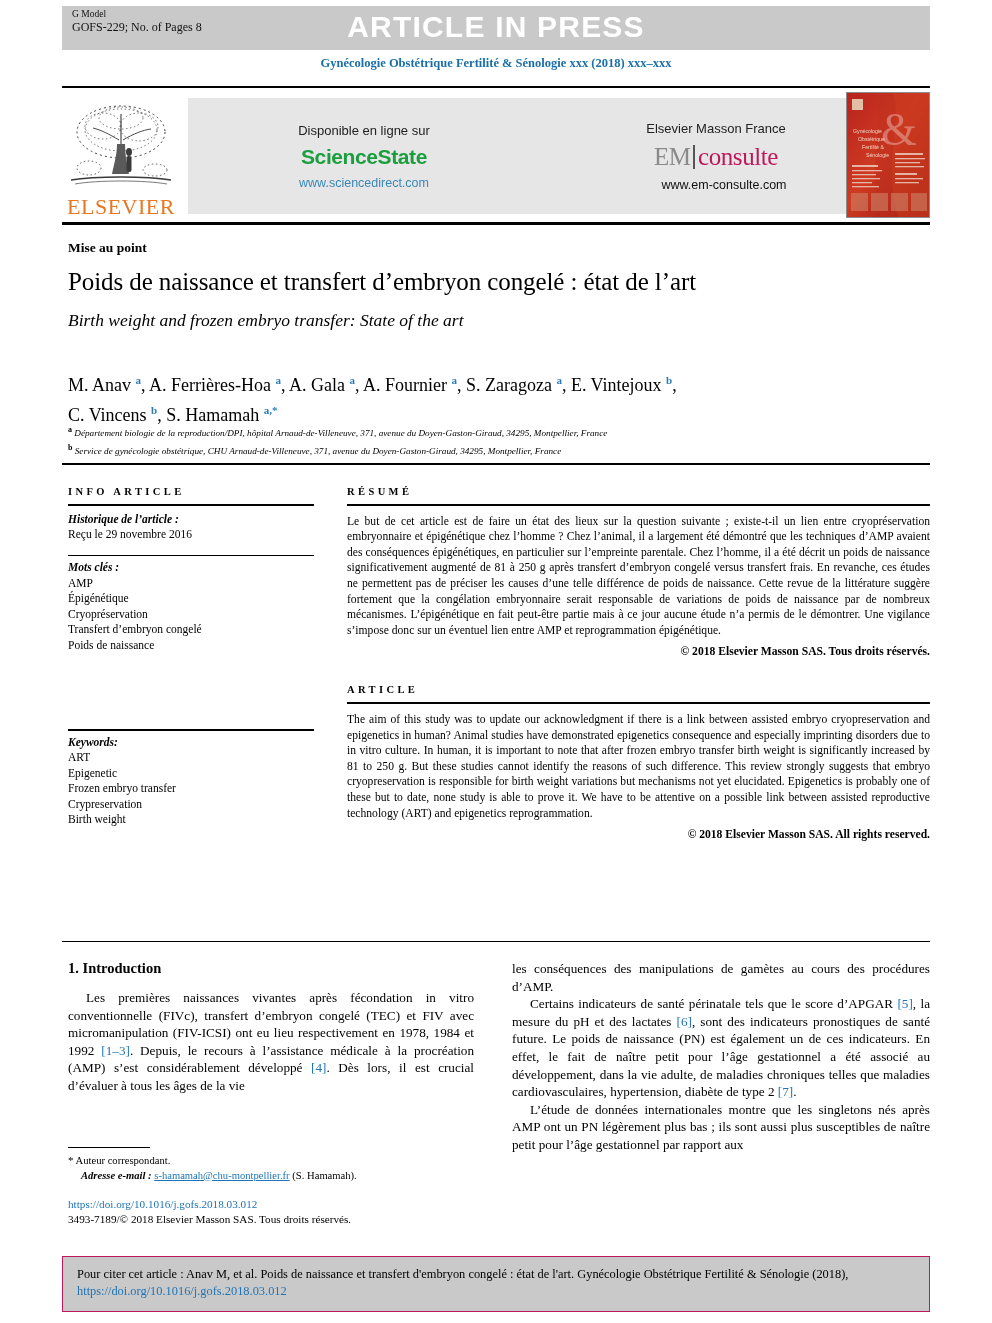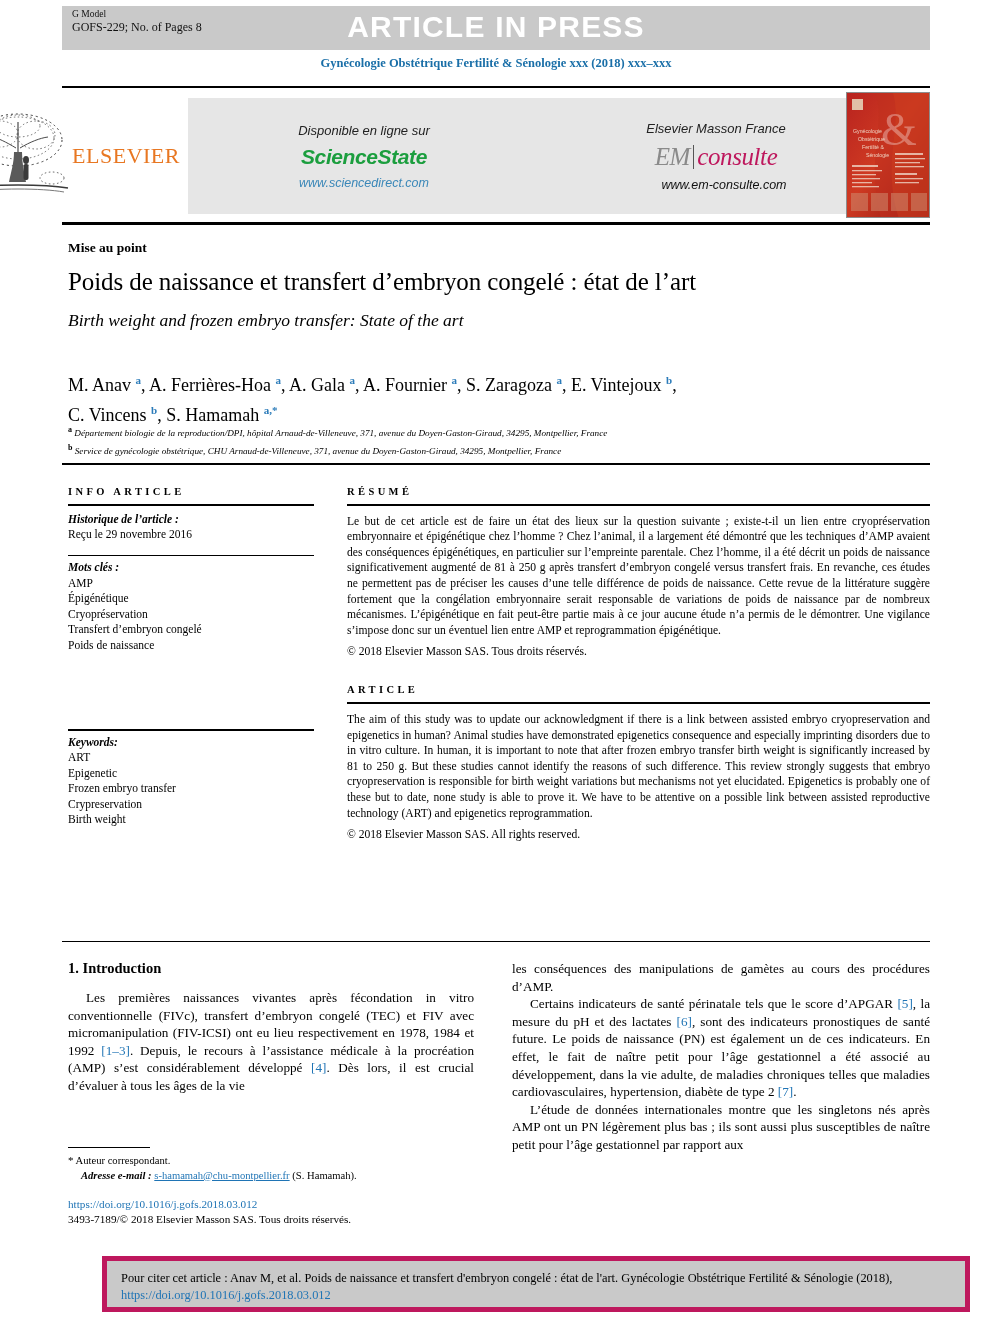--- a/index.html
+++ b/index.html
@@ -55,35 +55,34 @@
   }
 
   
   .masthead {
     position: absolute; left: 62px; top: 92px;
     width: 868px; height: 128px;
   }
   .elsevier-logo {
     position: absolute; left: 0; top: 2px;
     width: 118px; height: 124px;
-    display: flex; flex-direction: row; align-items: center;
+    display: flex; flex-direction: column; align-items: center;
     justify-content: flex-end;
   }
   .tree-wrap { width: 108px; height: 96px; }
   .elsevier-word {
     font-family: "Liberation Serif", serif;
     font-size: 22px; letter-spacing: 0.5px;
     color: #E87722; line-height: 22px;
   }
   .sd-panel {
     position: absolute; left: 126px; top: 6px;
     width: 704px; height: 116px;
     background: #e6e6e6;
     display: flex;
-    font-style: italic;
   }
   .sd-half { flex: 1; display: flex; flex-direction: column;
              align-items: center; justify-content: center; gap: 7px; }
   .sd-top {
     font-family: "Liberation Sans", sans-serif;
     font-size: 13px; color: #222;
   }
   .sd-brand {
     font-family: "Liberation Sans", sans-serif;
     font-weight: bold; font-size: 21px; letter-spacing: -0.4px;
@@ -174,21 +173,21 @@
   .histo .it { font-style: italic; font-weight: bold; }
   .kw { font-size: 11.5px; line-height: 15.5px; }
   .kw .it { font-style: italic; font-weight: bold; }
 
   .abs-body {
     margin-top: 8px;
     font-size: 11.6px; line-height: 15.6px;
     text-align: justify;
     font-family: "Liberation Serif", serif;
   }
-  .copyline { text-align: left; margin-top: 7px; font-size: 11.6px; font-weight: normal; }
+  .copyline { text-align: right; margin-top: 7px; font-size: 11.6px; font-weight: bold; }
 
   .kwblock2 { margin-top: 22px; }
 
   .rule-bodytop {
     position: absolute; left: 62px; top: 941px;
     width: 868px; height: 1.4px; background: #000;
   }
 
   
   .body-left {
@@ -228,24 +227,24 @@
     position: absolute; left: 68px; top: 1197px; width: 470px;
     font-size: 11.2px; line-height: 15px;
   }
   .doiblock .doi { color: #1f74b5; }
 
   
   .cite-box {
     position: absolute; left: 62px; top: 1256px;
     width: 868px; height: 56px;
     background: #c9c9c9;
-    border: 5px solid #be185d;
+    border: 1px solid #be185d;
     padding: 9px 14px;
     font-family: "Liberation Serif", serif;
-    font-size: 12.4px; line-height: 17px; margin-left: 40px;
+    font-size: 12.4px; line-height: 17px;
   }
   .cite-box .doi { color: #1f74b5; }
 </style>
 </head>
 <body>
 
 <div class="page">
 
   <div class="topbar">
     <div class="aip">ARTICLE IN PRESS</div>

